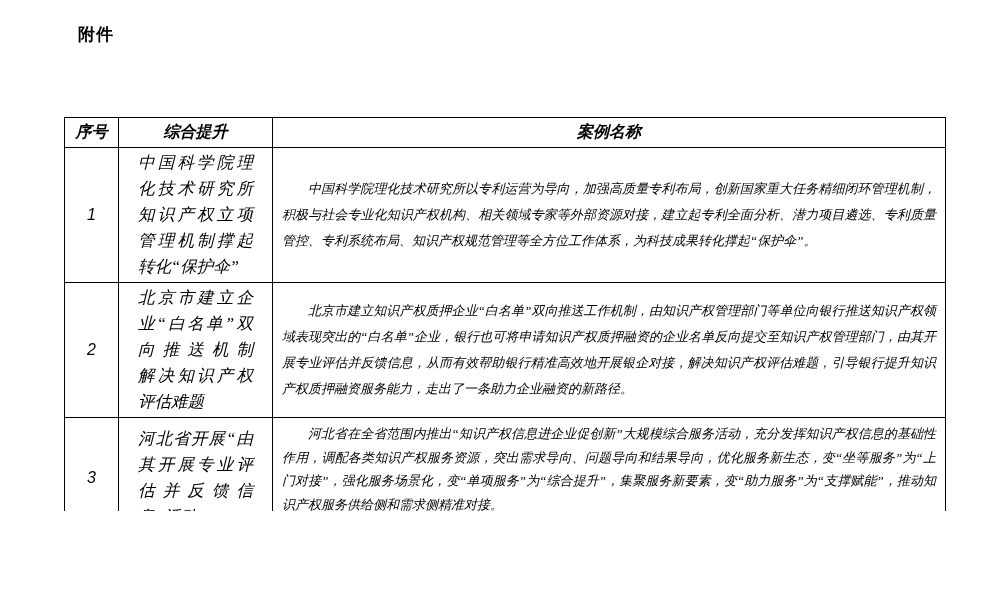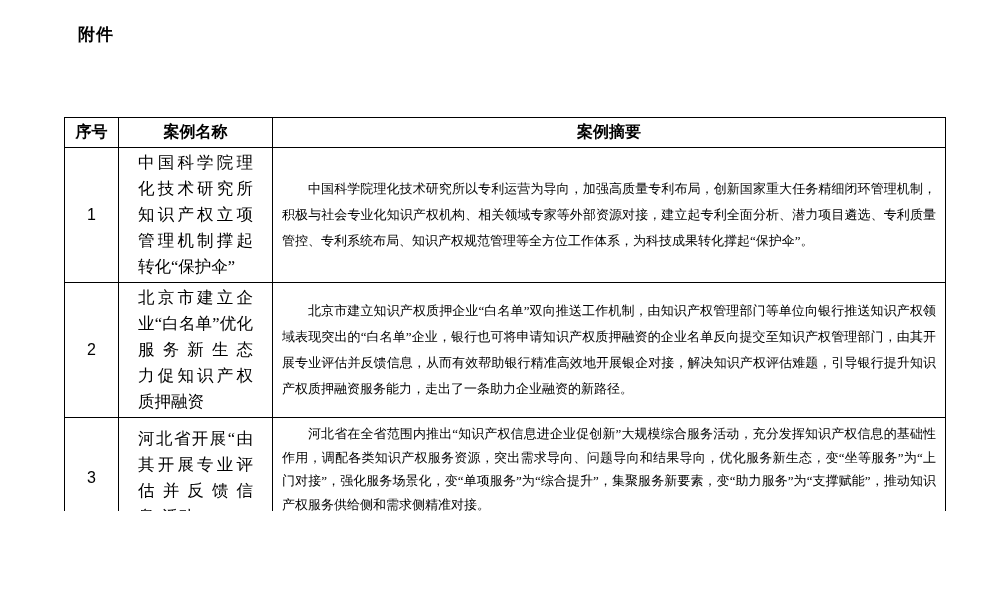--- a/index.html
+++ b/index.html
@@ -37,20 +37,21 @@
     font-size: 29px;
     letter-spacing: 1px;
   }
   table.cases {
     position: absolute;
     left: 64px;
     top: 117px;
     width: 881px;
     border-collapse: collapse;
     table-layout: fixed;
+    font-style: italic;
   }
   table.cases th,
   table.cases td {
     border: 1px solid #000000;
     box-sizing: border-box;
     vertical-align: middle;
   }
   table.cases th {
     height: 30px;
     font-family: "Liberation Sans", "DejaVu Sans", sans-serif;
@@ -105,33 +106,33 @@
 
   <table class="cases">
     <colgroup>
       <col class="c-no">
       <col class="c-name">
       <col class="c-sum">
     </colgroup>
     <thead>
       <tr>
         <th>序号</th>
+        <th>综合提升</th>
         <th>案例名称</th>
-        <th>案例摘要</th>
       </tr>
     </thead>
     <tbody>
       <tr class="r1">
         <td class="no">1</td>
         <td class="name">中国科学院理化技术研究所知识产权立项管理机制撑起转化“保护伞”</td>
         <td class="summary">中国科学院理化技术研究所以专利运营为导向，加强高质量专利布局，创新国家重大任务精细闭环管理机制，积极与社会专业化知识产权机构、相关领域专家等外部资源对接，建立起专利全面分析、潜力项目遴选、专利质量管控、专利系统布局、知识产权规范管理等全方位工作体系，为科技成果转化撑起“保护伞”。</td>
       </tr>
       <tr class="r2">
         <td class="no">2</td>
-        <td class="name">北京市建立企业“白名单”优化服务新生态　力促知识产权质押融资</td>
+        <td class="name">北京市建立企业“白名单”双向推送机制　解决知识产权评估难题</td>
         <td class="summary">北京市建立知识产权质押企业“白名单”双向推送工作机制，由知识产权管理部门等单位向银行推送知识产权领域表现突出的“白名单”企业，银行也可将申请知识产权质押融资的企业名单反向提交至知识产权管理部门，由其开展专业评估并反馈信息，从而有效帮助银行精准高效地开展银企对接，解决知识产权评估难题，引导银行提升知识产权质押融资服务能力，走出了一条助力企业融资的新路径。</td>
       </tr>
       <tr class="r3">
         <td class="no">3</td>
         <td class="name">河北省开展“由其开展专业评估并反馈信息”活动</td>
         <td class="summary">河北省在全省范围内推出“知识产权信息进企业促创新”大规模综合服务活动，充分发挥知识产权信息的基础性作用，调配各类知识产权服务资源，突出需求导向、问题导向和结果导向，优化服务新生态，变“坐等服务”为“上门对接”，强化服务场景化，变“单项服务”为“综合提升”，集聚服务新要素，变“助力服务”为“支撑赋能”，推动知识产权服务供给侧和需求侧精准对接。</td>
       </tr>
     </tbody>
   </table>
 

